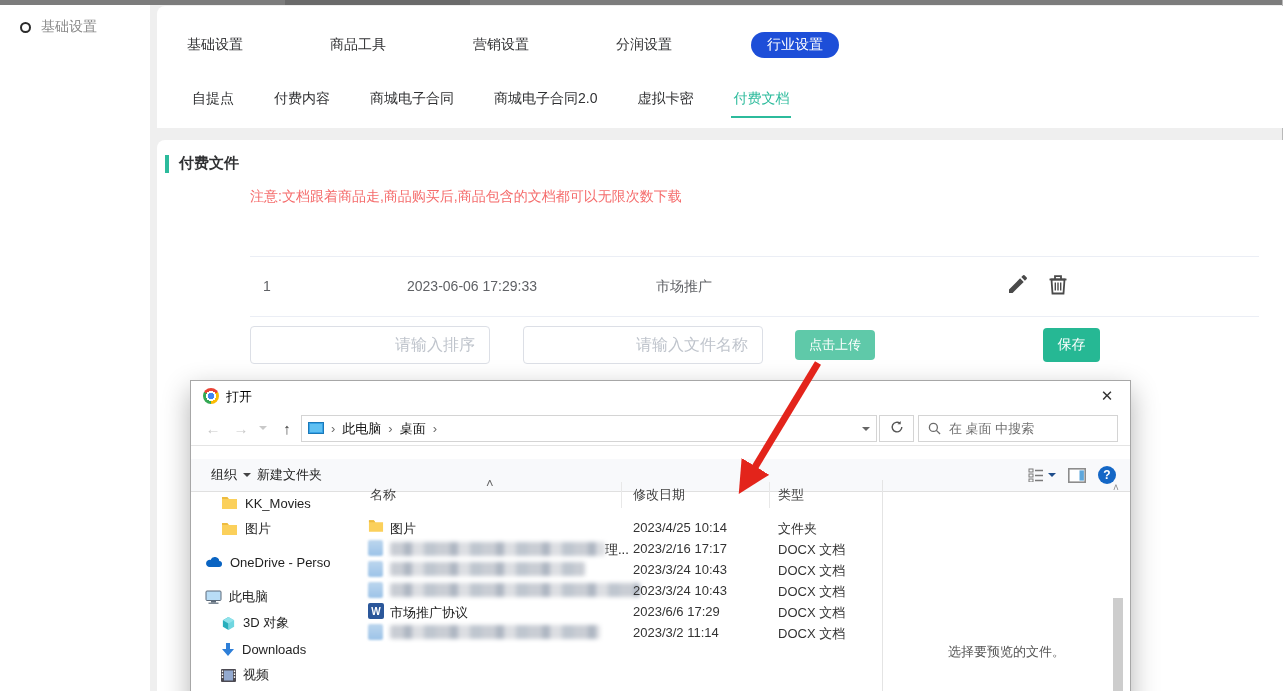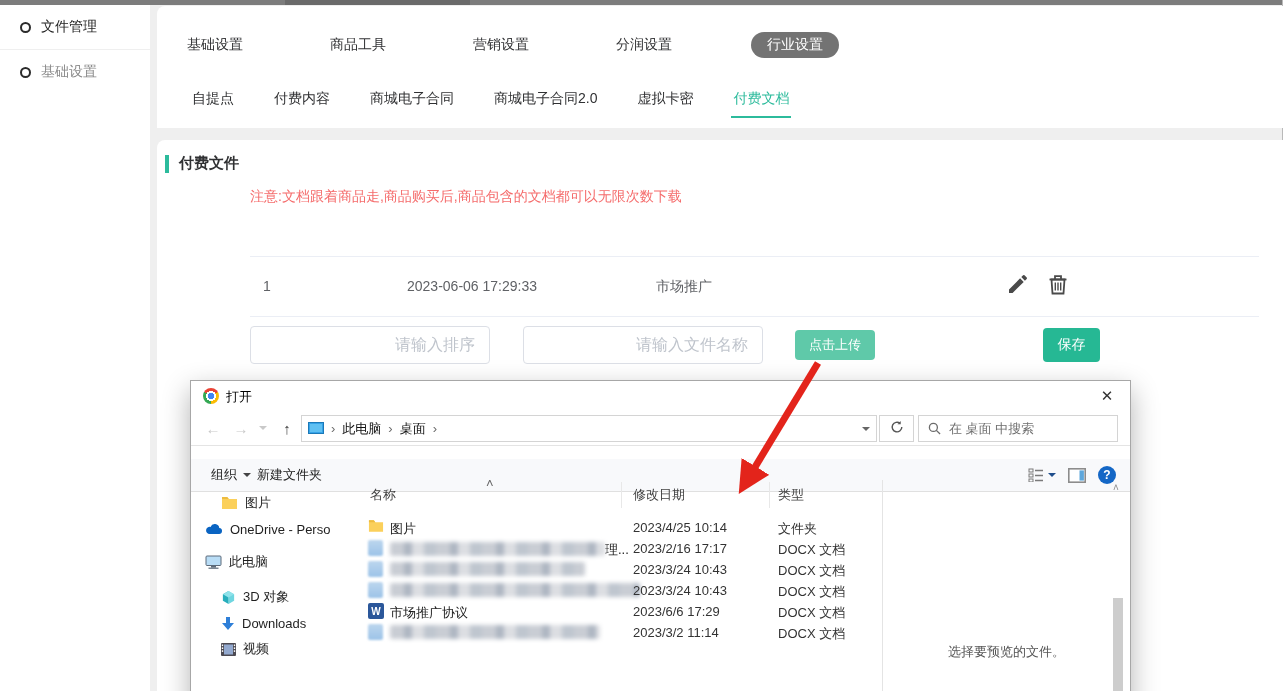--- a/index.html
+++ b/index.html
@@ -20,21 +20,21 @@
   .side-item.active { color:#1f1f1f; border-bottom:1px solid #efefef; }
   .circle-icon { width:11px; height:11px; border:2px solid #2b2b2b; border-radius:50%; flex:0 0 auto; }
 
   
   .tabs-card { position:absolute; left:157px; top:6px; width:1126px; height:122px; background:#fff; border-radius:8px 0 0 0; }
   .content-card { position:absolute; left:157px; top:140px; width:1126px; height:551px; background:#fff; border-radius:8px 0 0 0; }
 
   
   .tabrow1 { position:absolute; left:22px; top:20px; display:flex; align-items:center; gap:71px; }
   .tab1 { background:none; border:none; font:inherit; font-size:14px; color:#303133; cursor:pointer; padding:10px 8px; }
-  .tab1.active { background:#737373; color:#fff; border-radius:16px; padding:4px 16px; }
+  .tab1.active { background:#1d4ed8; color:#fff; border-radius:16px; padding:4px 16px; }
   
   .tabrow2 { position:absolute; left:33px; top:80px; display:flex; align-items:flex-start; gap:36px; }
   .tab2 { background:none; border:none; font:inherit; font-size:14px; color:#303133; cursor:pointer; padding:4px 2px 10px 2px; }
   .tab2.active { color:#2cbb9c; border-bottom:2px solid #2cbb9c; padding-bottom:8px; }
 
   
   .sec-head { position:absolute; left:8px; top:14px; display:flex; align-items:center; gap:10px; }
   .sec-bar { width:4px; height:18px; background:#2cbb9c; }
   .sec-title { font-size:15px; font-weight:bold; color:#303133; }
   .notice { position:absolute; left:93px; top:48px; color:#f56c6c; font-size:14px; }
@@ -145,24 +145,20 @@
   
   .arrow-overlay { position:absolute; left:700px; top:350px; width:170px; height:165px; z-index:60; pointer-events:none; }
 </style>
 </head>
 <body>
 
 <div class="top-strip"></div>
 <div class="right-edge"></div>
 
 <nav class="sidebar">
-    <div class="side-item active">
-    <span class="circle-icon"></span>
-    <span>文件管理</span>
-  </div>
     <div class="side-item">
     <span class="circle-icon"></span>
     <span>基础设置</span>
   </div>
   </nav>
 
 <section class="tabs-card">
   <div class="tabrow1">
       <button class="tab1"><span>基础设置</span></button>
       <button class="tab1"><span>商品工具</span></button>
@@ -286,20 +282,28 @@
   </div>
 
   <div class="dlg-body">
     <div class="tree">
         <div class="tree-item lvl1">
     <svg width="17" height="14" viewBox="0 0 17 14">
             <path d="M1 1h5.2l1.6 2H16v10H1z" fill="#fbd05b"></path>
             <path d="M1 1h5.2l1.6 2H1z" fill="#eebc3f"></path>
           </svg>
 
+    <span class="tree-label">KK_Movies</span>
+  </div>
+        <div class="tree-item lvl1">
+    <svg width="17" height="14" viewBox="0 0 17 14">
+            <path d="M1 1h5.2l1.6 2H16v10H1z" fill="#fbd05b"></path>
+            <path d="M1 1h5.2l1.6 2H1z" fill="#eebc3f"></path>
+          </svg>
+
     <span class="tree-label">图片</span>
   </div>
         <div class="tree-item lvl0">
 
     <svg width="18" height="12" viewBox="0 0 18 12">
             <path d="M4.6 11a3.6 3.6 0 1 1 .9-7.1A4.6 4.6 0 0 1 14.3 5a3 3 0 0 1-.6 6z" fill="#0a64c2"></path>
           </svg>
 
     <span class="tree-label">OneDrive - Perso</span>
   </div>

